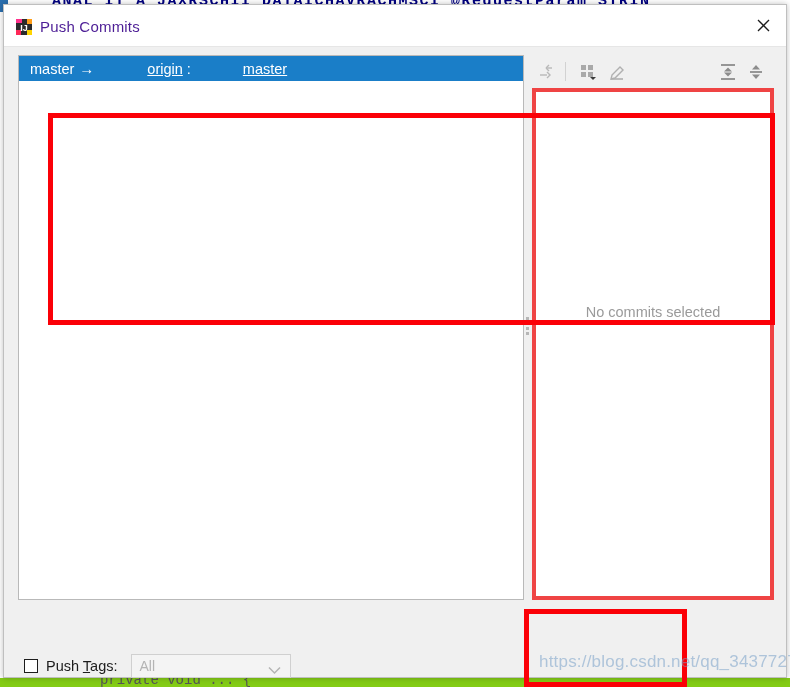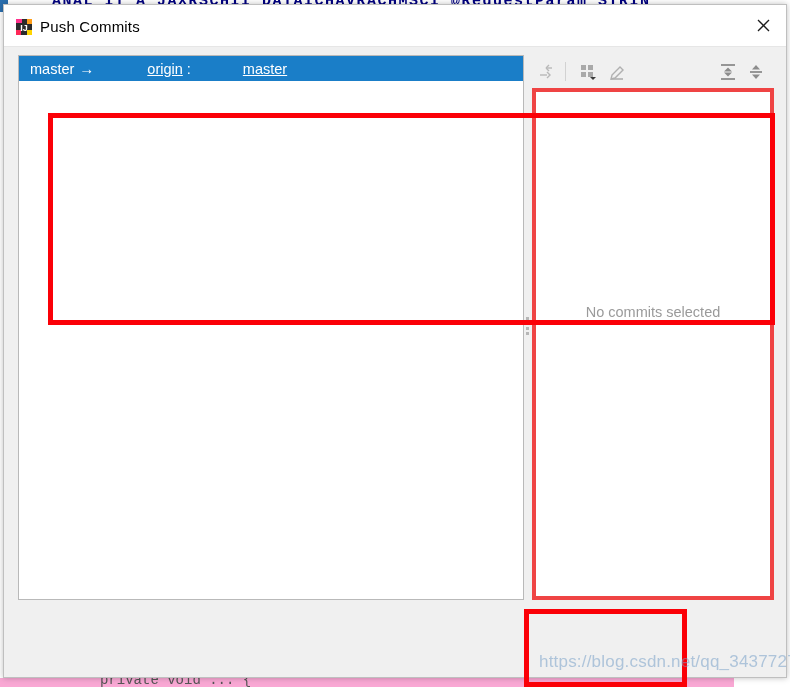--- a/index.html
+++ b/index.html
@@ -34,22 +34,22 @@
     color: #000080;
   }
   #editor-backdrop .gutter {
     position: absolute;
     left: 0; top: 0; width: 8px; height: 12px;
     background: #2b6faf;
   }
   #bottom-backdrop {
     position: absolute;
     left: 0; bottom: 0;
-    width: 734px; height: 9px;
-    background: #f9a8d4;
+    width: 790px; height: 9px;
+    background: #84cc16;
     overflow: hidden;
   }
   #bottom-backdrop .bcode {
     position: absolute;
     left: 100px; top: -6px;
     white-space: nowrap;
     font-family: "Liberation Mono", monospace;
     font-size: 14px;
     color: #555;
   }
@@ -76,21 +76,21 @@
   }
   #app-icon {
     position: absolute;
     left: 12px; top: 14px;
     width: 16px; height: 16px;
   }
   #window-title {
     position: absolute;
     left: 36px; top: 13px;
     font-size: 15px;
-    color: #000000;
+    color: #4c1d95;
     letter-spacing: .2px;
   }
   #close-button {
     position: absolute;
     right: 0; top: 0;
     width: 46px; height: 41px;
     display: flex;
     align-items: center;
     justify-content: center;
     cursor: default;
@@ -386,20 +386,32 @@
           </svg>
         </div>
 
       </div>
 
       <div id="detail-panel">
         <div id="no-commits-text">No commits selected</div>
       </div>
     </div>
 
+    <div id="push-tags-row">
+      <div id="push-tags-checkbox"></div>
+      <div id="push-tags-label"><span>Push </span><u>T</u><span>ags:</span></div>
+      <div id="push-tags-select">
+        <span>All</span>
+        <span class="chev">
+          <svg width="13" height="9" viewBox="0 0 13 9">
+            <path d="M1 1.5 L6.5 7 L12 1.5" fill="none" stroke="#b4b4b4" stroke-width="1.5"></path>
+          </svg>
+        </span>
+      </div>
+    </div>
 
   </div>
 </div>
 
 <div class="annotation-box" id="annotation-commit-area"></div>
 <div class="annotation-box" id="annotation-push-area"></div>
 
 <div id="watermark">https://blog.csdn.net/qq_34377273</div>
 
 </body></html>

